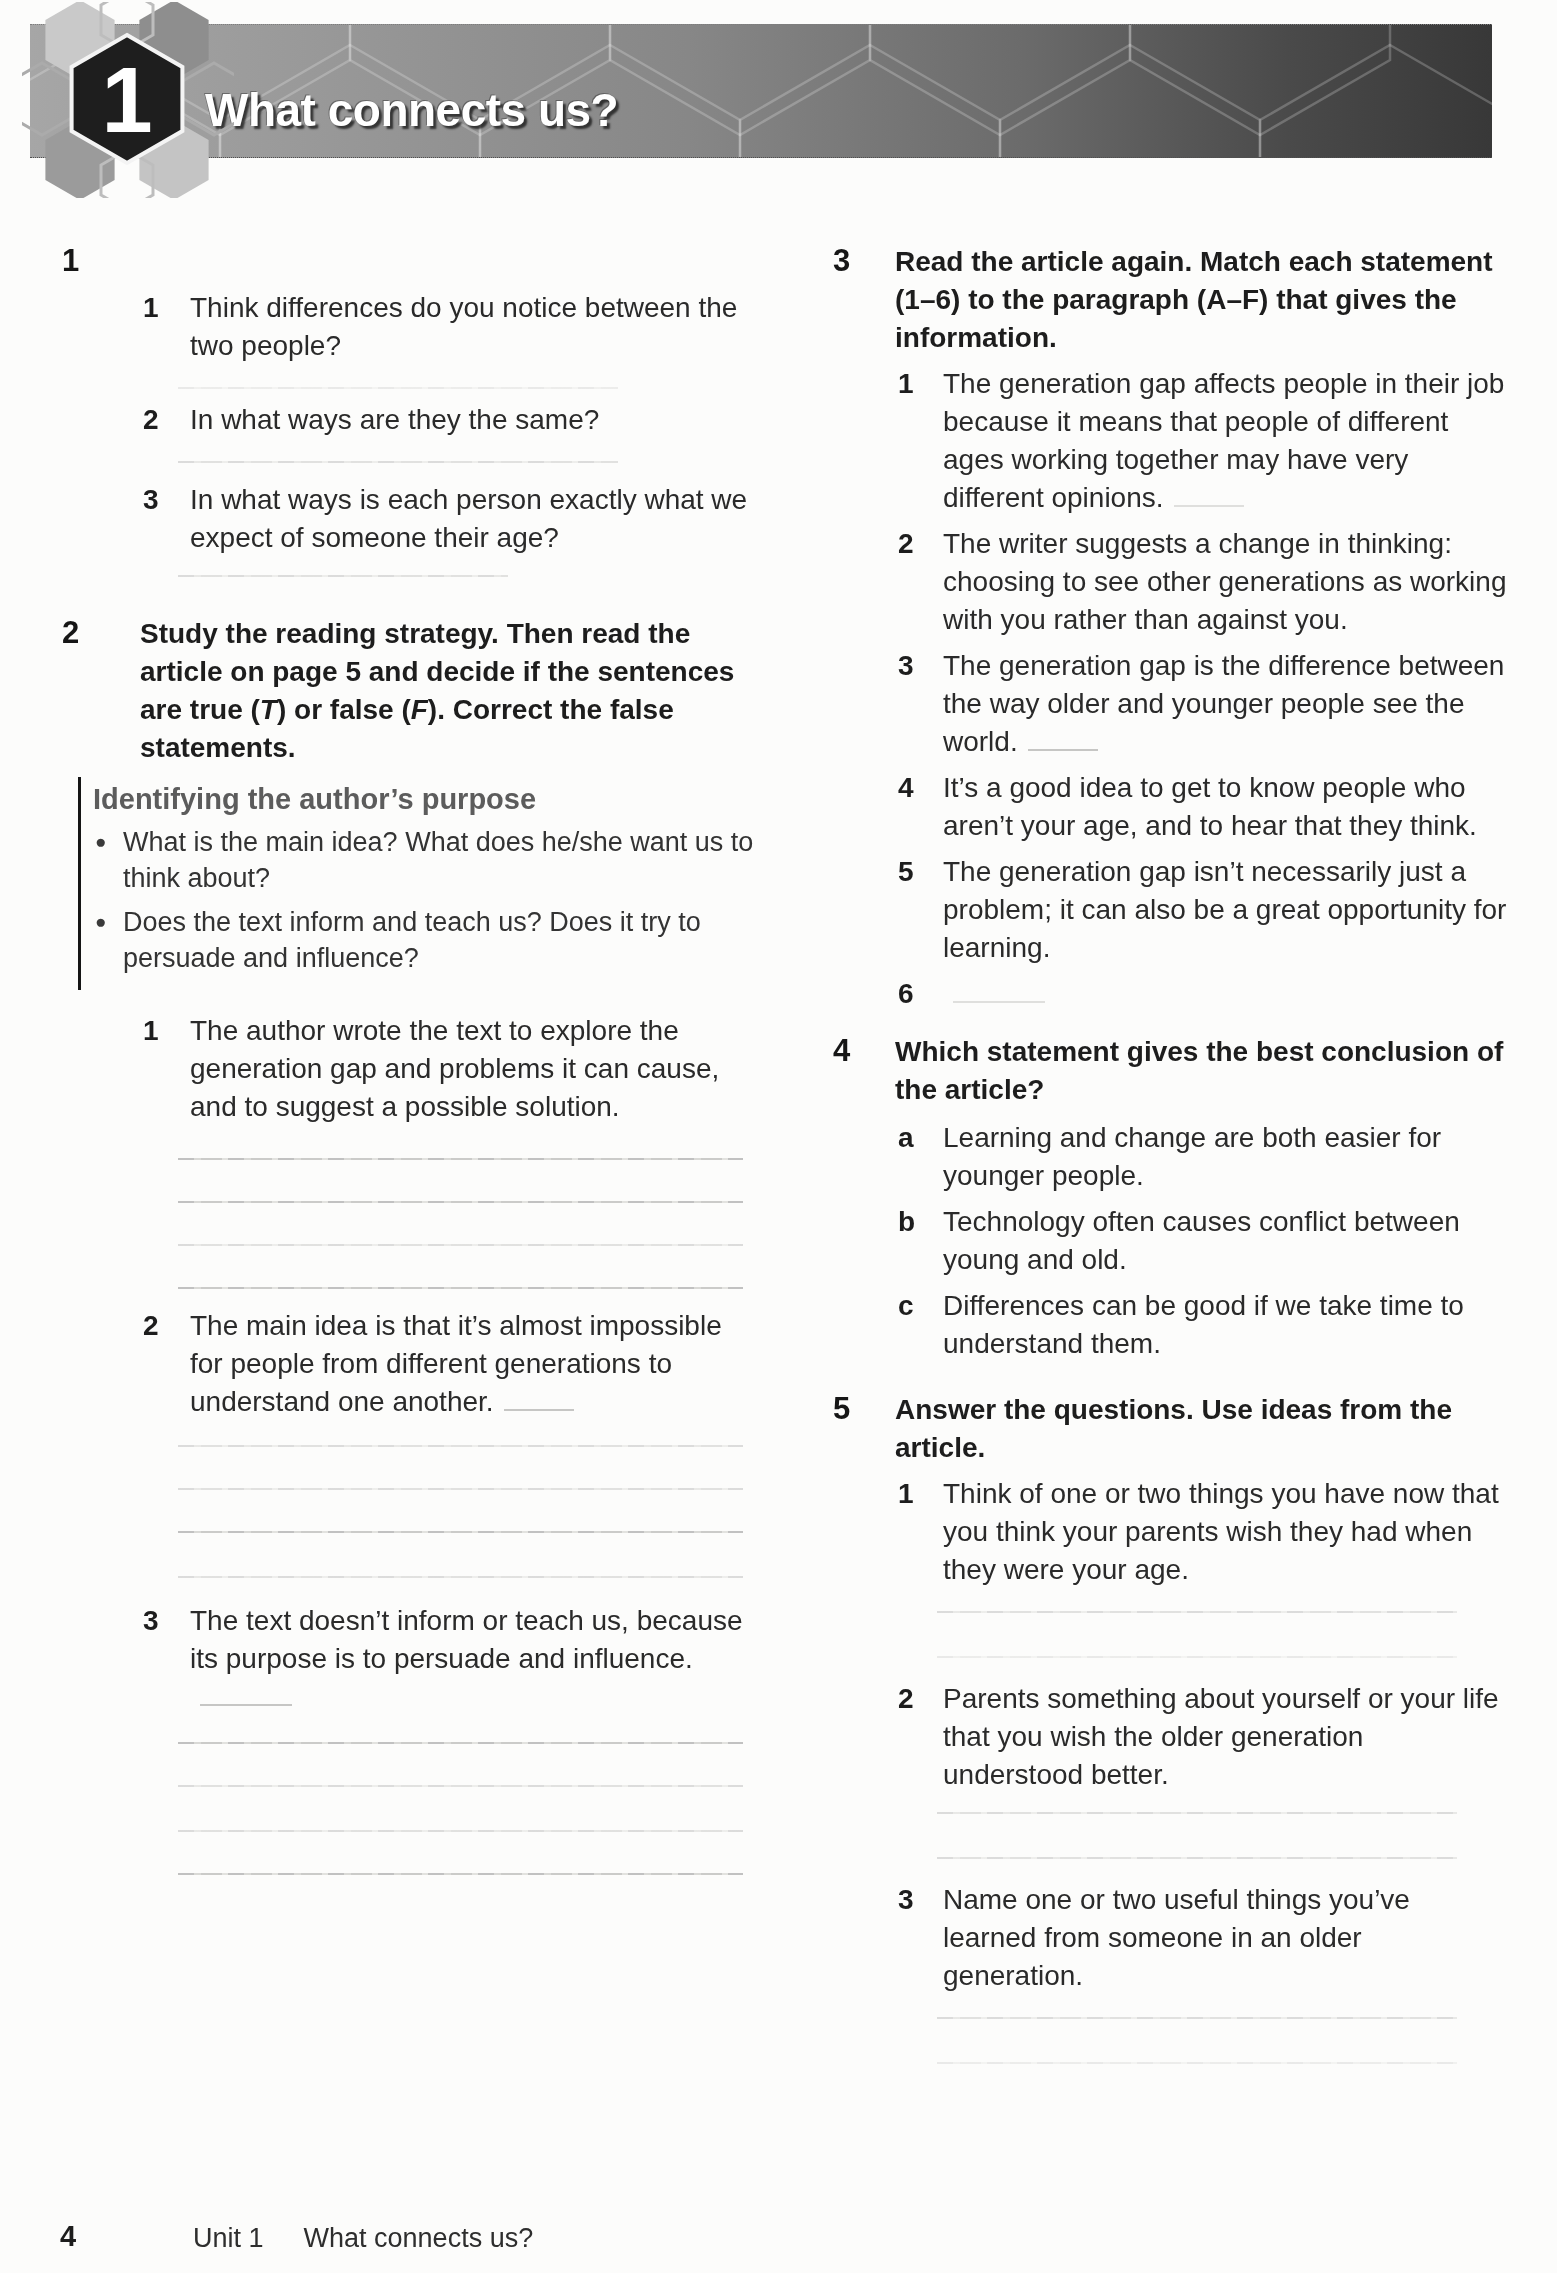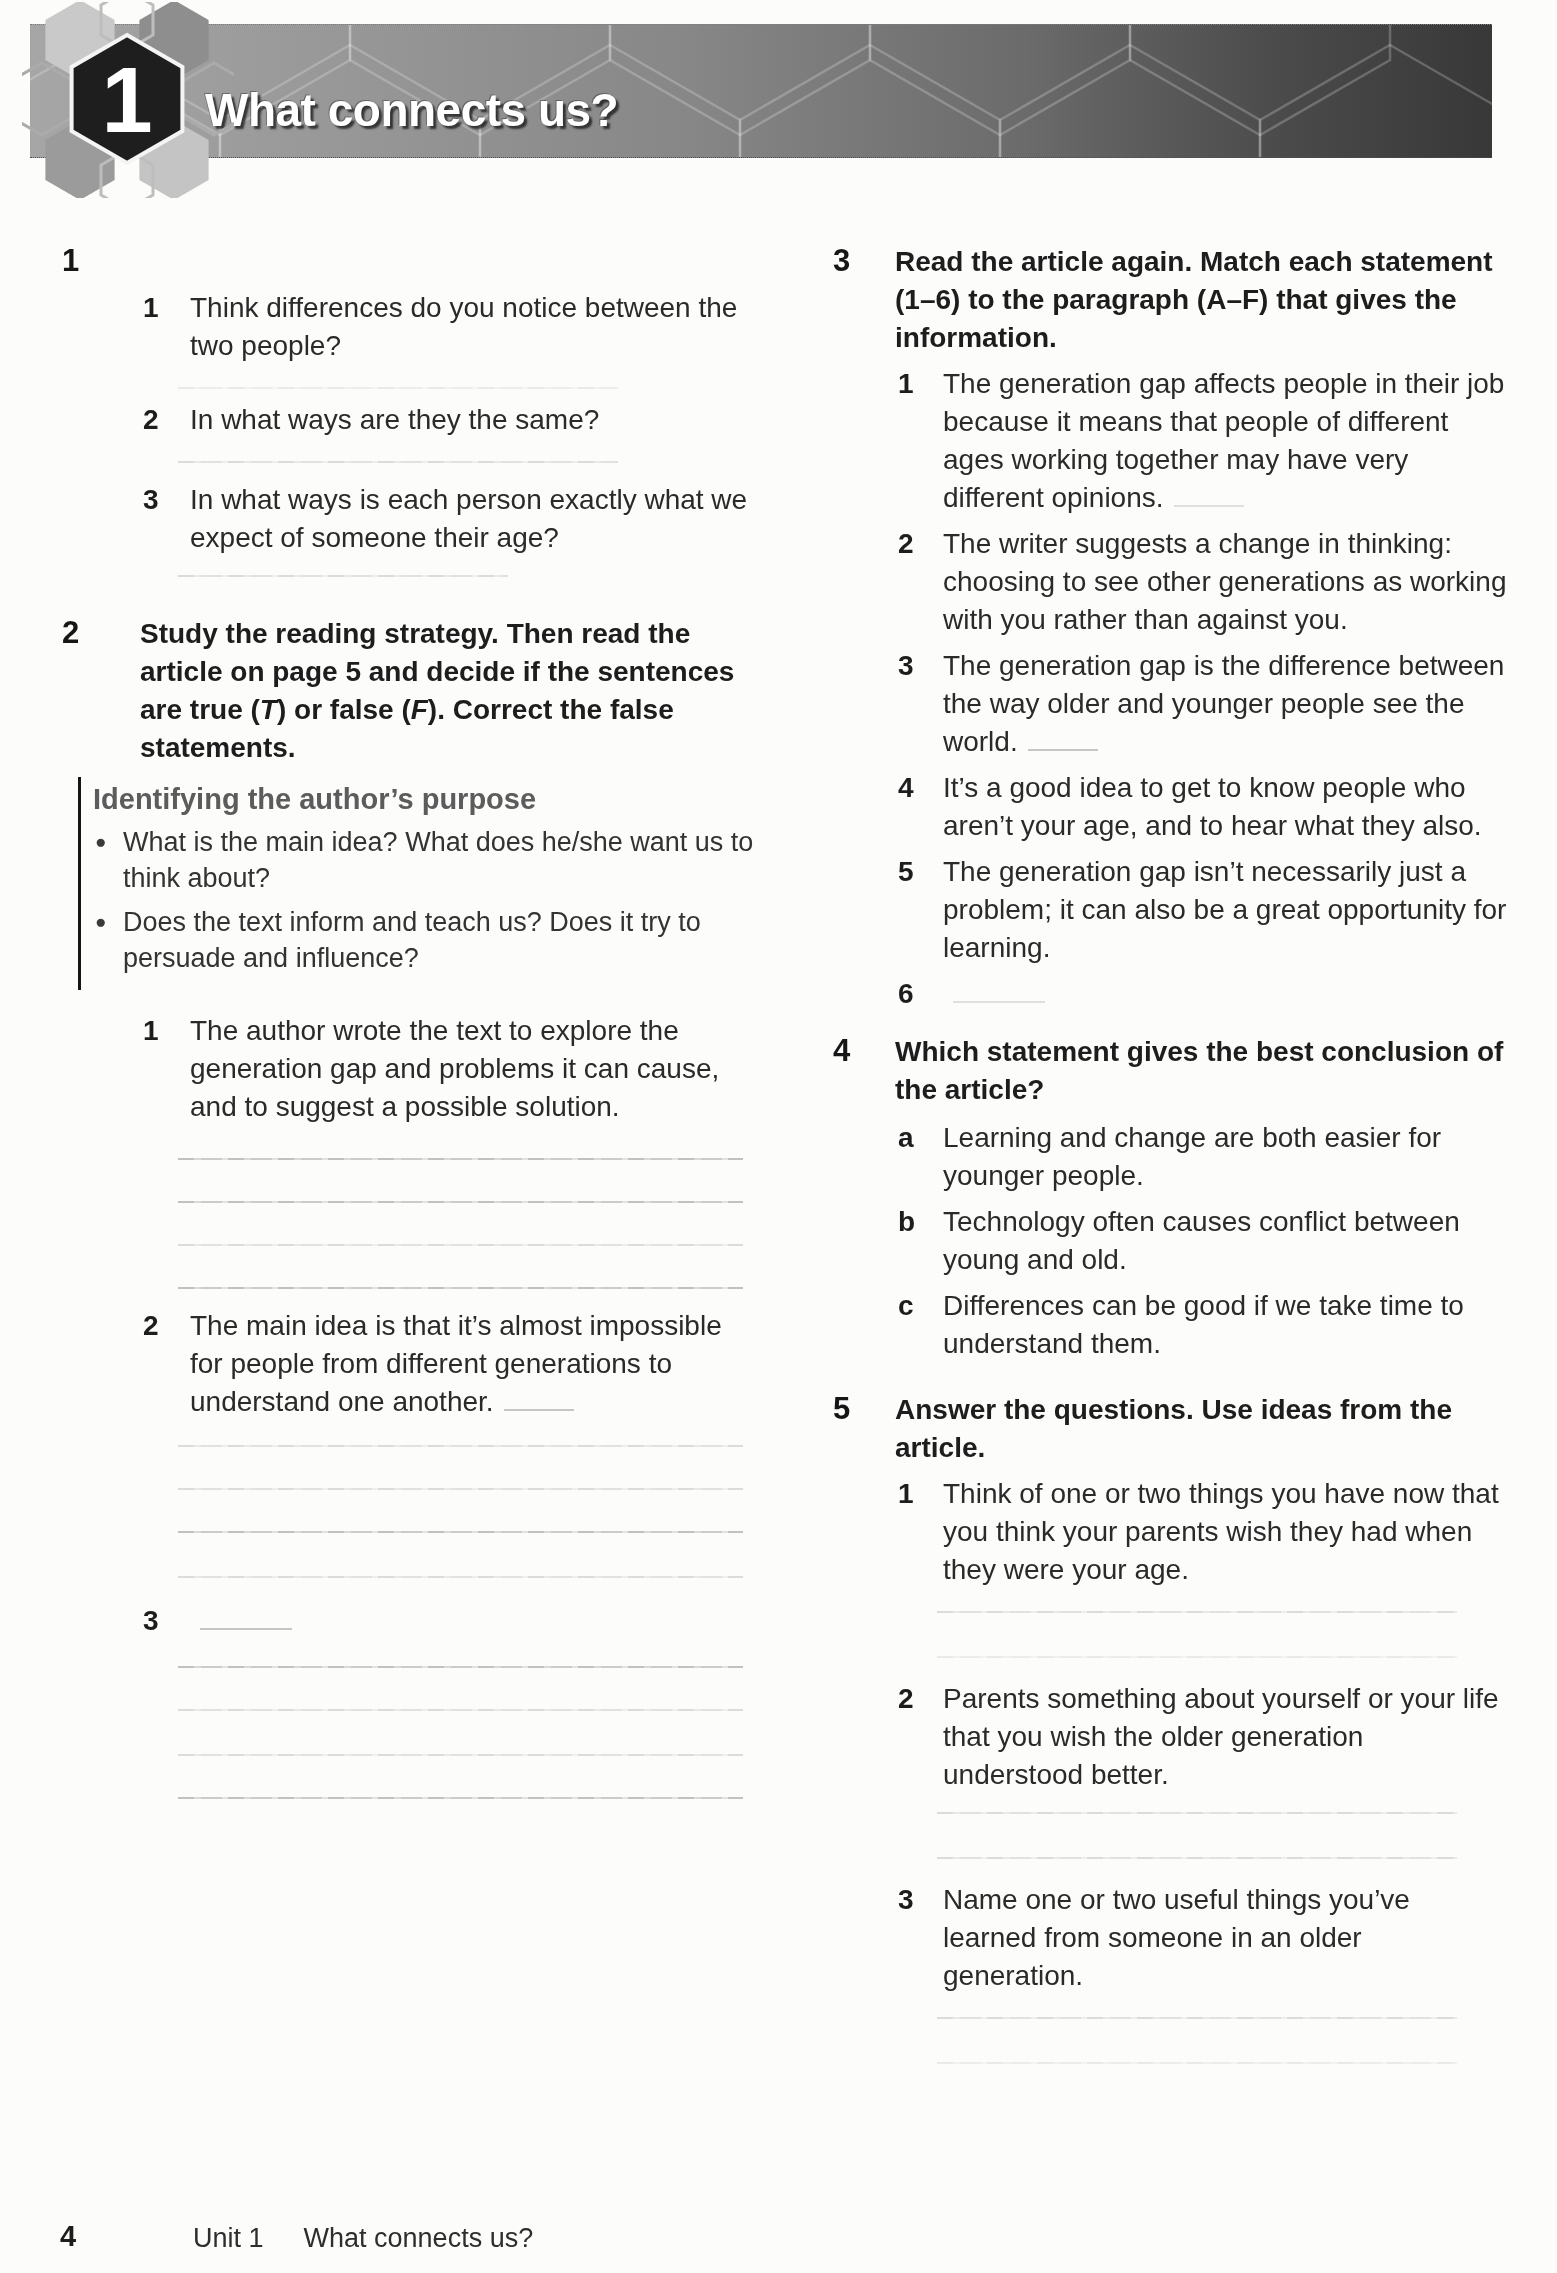--- a/index.html
+++ b/index.html
@@ -167,21 +167,21 @@
           <span class="q-num">2</span>
           <span class="q-text"><span>The main idea is that it’s almost impossible for people from different generations to understand one another.</span><span class="blank short"></span></span>
         </div>
         <div class="wline faint mt24"></div>
         <div class="wline faint mt41"></div>
         <div class="wline mt41"></div>
         <div class="wline faint mt43"></div>
 
         <div class="q mt24">
           <span class="q-num">3</span>
-          <span class="q-text"><span class="blank"></span></span>
+          <span class="q-text"><span>The text doesn’t inform or teach us, because its purpose is to persuade and influence.</span><span class="blank"></span></span>
         </div>
         <div class="wline mt26"></div>
         <div class="wline faint mt41"></div>
         <div class="wline faint mt43"></div>
         <div class="wline mt41"></div>
       </div>
     </div>
   </div>
 
   <div class="col col-right">
@@ -199,21 +199,21 @@
         <div class="q mt8">
           <span class="q-num">2</span>
           <span class="q-text">The writer suggests a change in thinking: choosing to see other generations as working with you rather than against you.</span>
         </div>
         <div class="q mt8">
           <span class="q-num">3</span>
           <span class="q-text"><span>The generation gap is the difference between the way older and younger people see the world.</span><span class="blank short"></span></span>
         </div>
         <div class="q mt8">
           <span class="q-num">4</span>
-          <span class="q-text">It’s a good idea to get to know people who aren’t your age, and to hear what they also.</span>
+          <span class="q-text">It’s a good idea to get to know people who aren’t your age, and to hear that they think.</span>
         </div>
         <div class="q mt8">
           <span class="q-num">5</span>
           <span class="q-text">The generation gap isn’t necessarily just a problem; it can also be a great opportunity for learning.</span>
         </div>
         <div class="q mt8">
           <span class="q-num">6</span>
           <span class="q-text"><span class="blank faint"></span></span>
         </div>
       </div>

